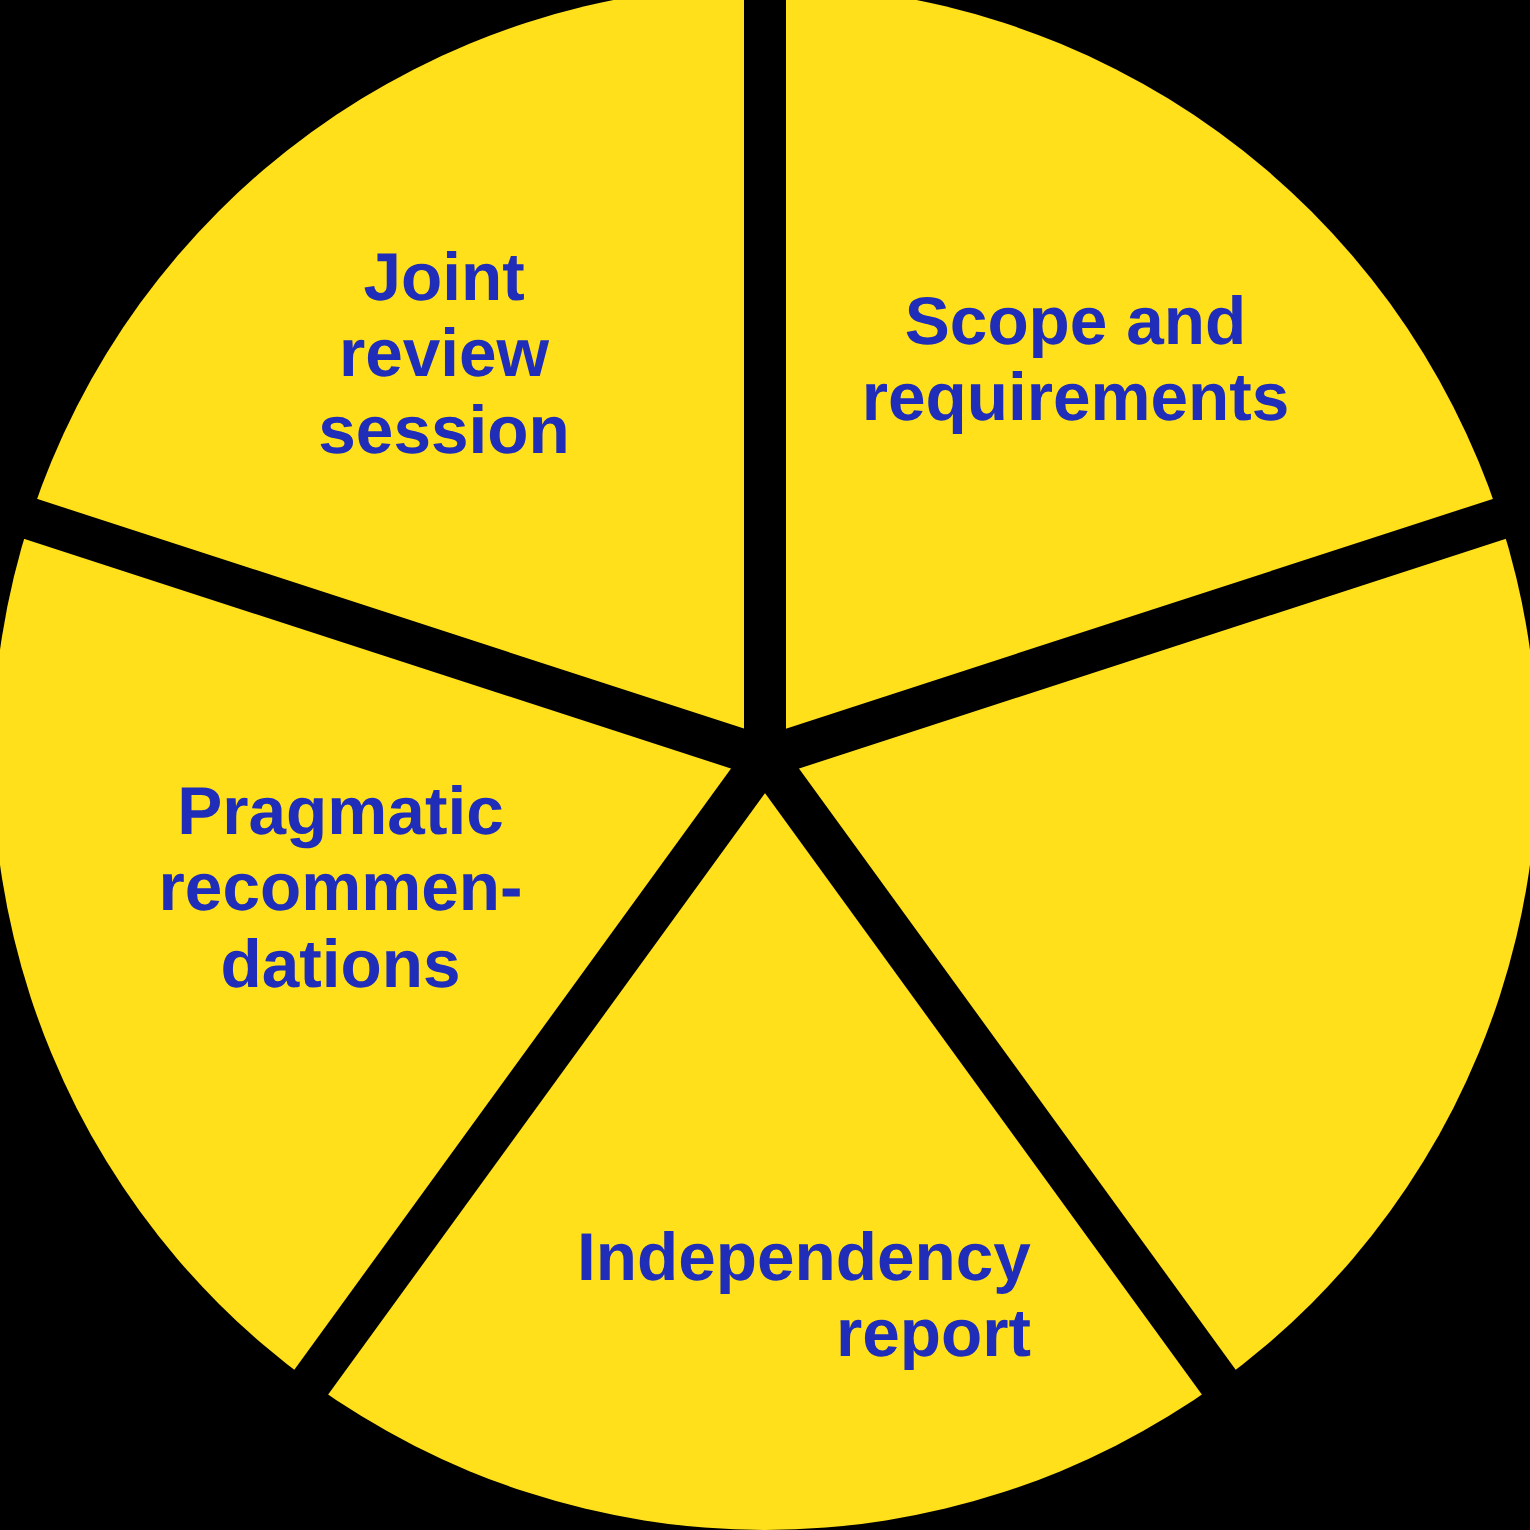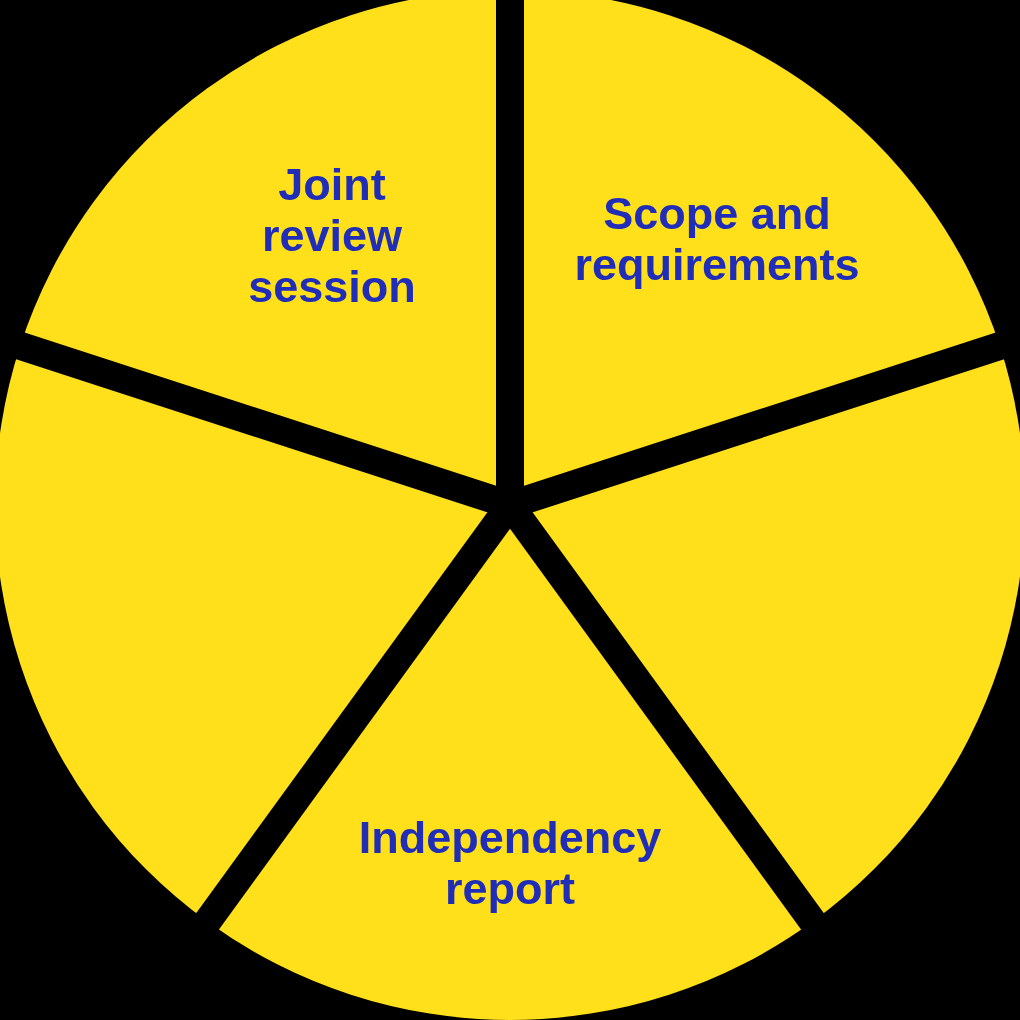--- a/index.html
+++ b/index.html
@@ -26,24 +26,24 @@
     transform: translate(-50%, -50%);
     text-align: center;
     white-space: pre-line;
     color: #1F2DB8;
     font-weight: bold;
     font-size: 45px;
     line-height: 1.13;
     letter-spacing: 0px;
     pointer-events: none;
   }
-  .label-joint        { left: 296px; top: 236px; margin-left: 36px; }
+  .label-joint        { left: 296px; top: 236px; }
   .label-scope        { left: 717px; top: 240px; }
   .label-technical    { left: 812px; top: 606px; }
-  .label-independency { left: 510px; top: 864px; }
+  .label-independency { left: 536px; top: 864px; text-align: right; }
   .label-pragmatic    { left: 227px; top: 592px; }
 </style>
 </head>
 <body>
 
 <div class="stage">
 
   <svg width="1020" height="1020" viewBox="0 0 1020 1020">
 
     <path d="M 510 505 L 510 -10 A 515 515 0 0 1 999.8 345.8 Z" fill="#FFE01B"></path>
@@ -69,14 +69,17 @@
 review
 session</div>
 
   <div class="seg-label label-scope">Scope and
 requirements</div>
 
 
   <div class="seg-label label-independency">Independency
 report</div>
 
+  <div class="seg-label label-pragmatic">Pragmatic
+recommen-
+dations</div>
 
 </div>
 
 </body></html>

